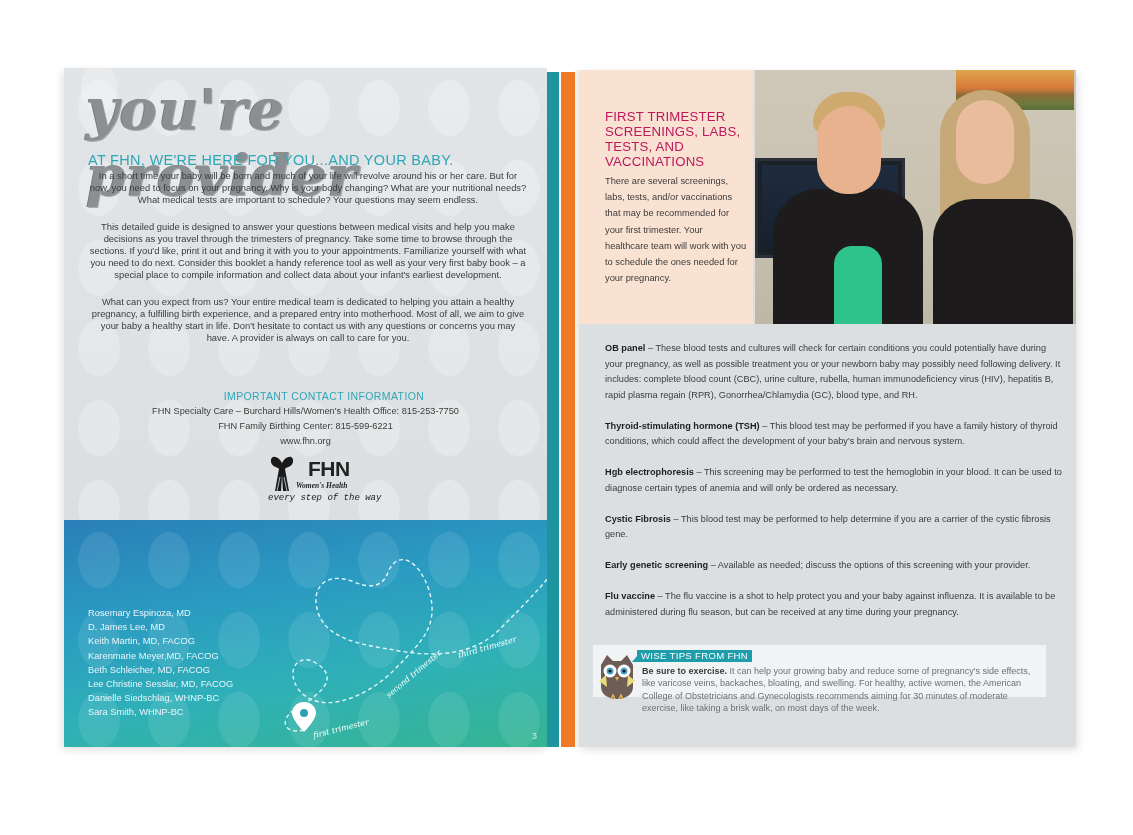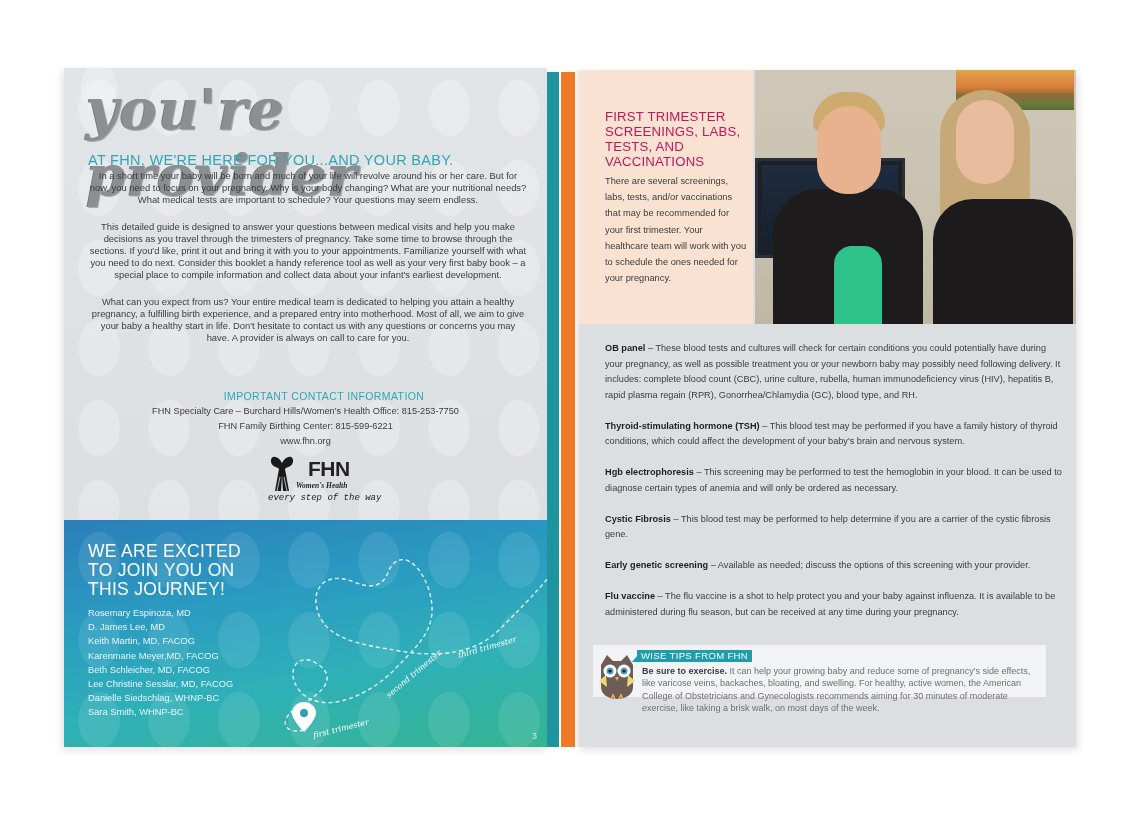--- a/index.html
+++ b/index.html
@@ -168,25 +168,20 @@
           <path d="M9 38 L12 24 M19 38 L16 24" stroke="#dfe2e5" stroke-width="0.8"></path>
         </svg>
         <div class="logo-fhn">FHN</div>
         <div class="logo-sub">Women's Health</div>
         <div class="logo-tag">every step of the way</div>
       </div>
     </div>
 
     <div class="left-bottom">
       <div class="leaf-pattern light"></div>
-      <div class="excited-title">
-        <div>WE ARE EXCITED</div>
-        <div>TO JOIN YOU ON</div>
-        <div>THIS JOURNEY!</div>
-      </div>
       <ul class="doctor-list">
         <li>Rosemary Espinoza, MD</li>
         <li>D. James Lee, MD</li>
         <li>Keith Martin, MD, FACOG</li>
         <li>Karenmarie Meyer,MD, FACOG</li>
         <li>Beth Schleicher, MD, FACOG</li>
         <li>Lee Christine Sesslar, MD, FACOG</li>
         <li>Danielle Siedschlag, WHNP-BC</li>
         <li>Sara Smith, WHNP-BC</li>
       </ul>

